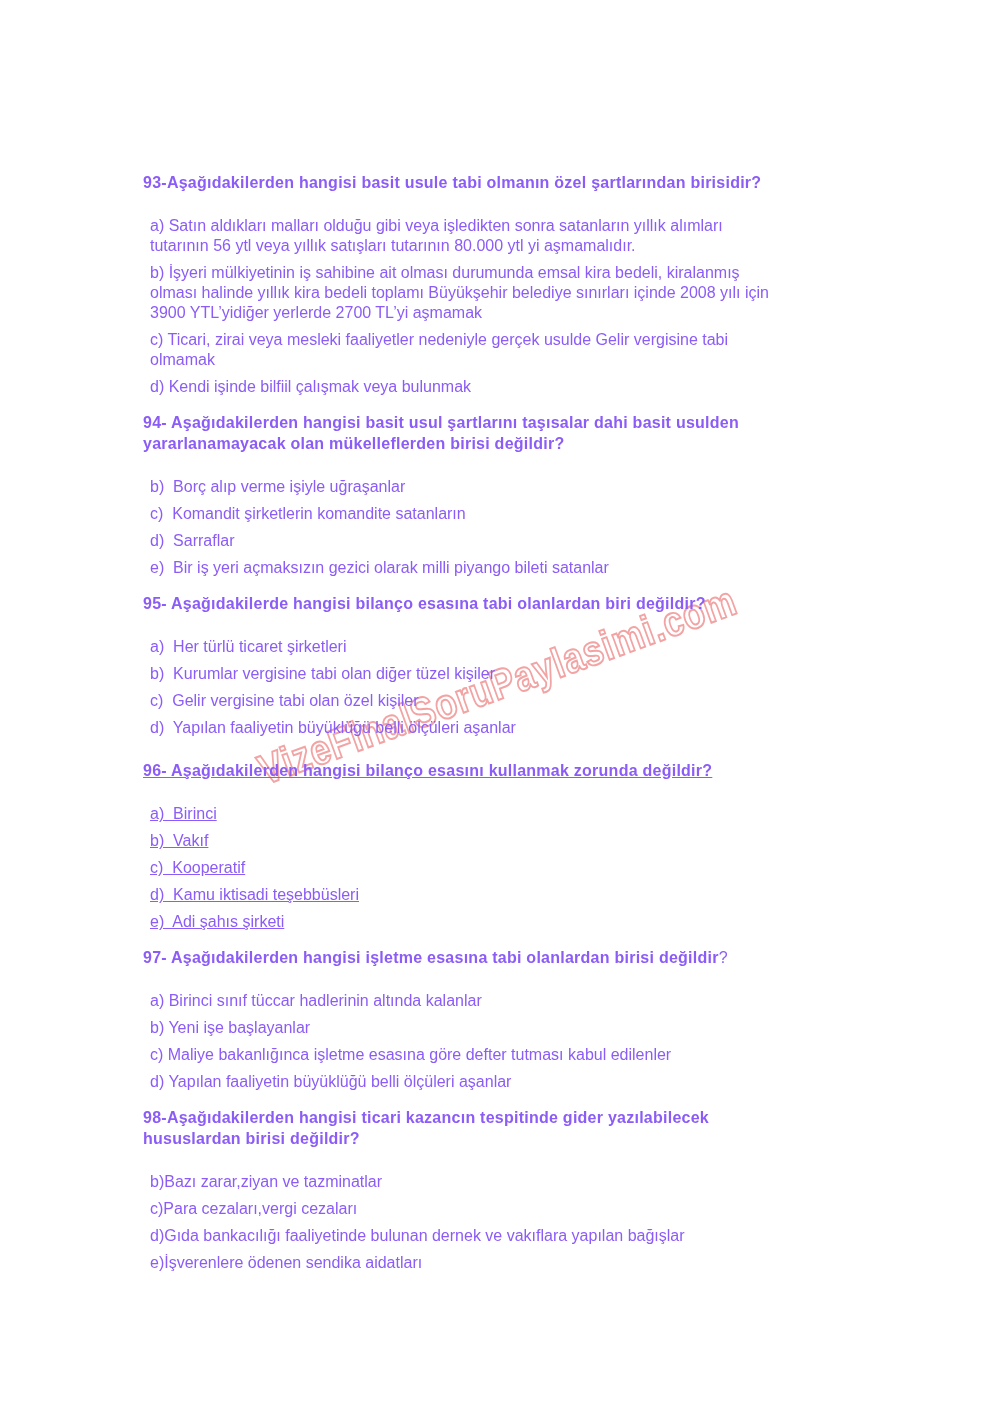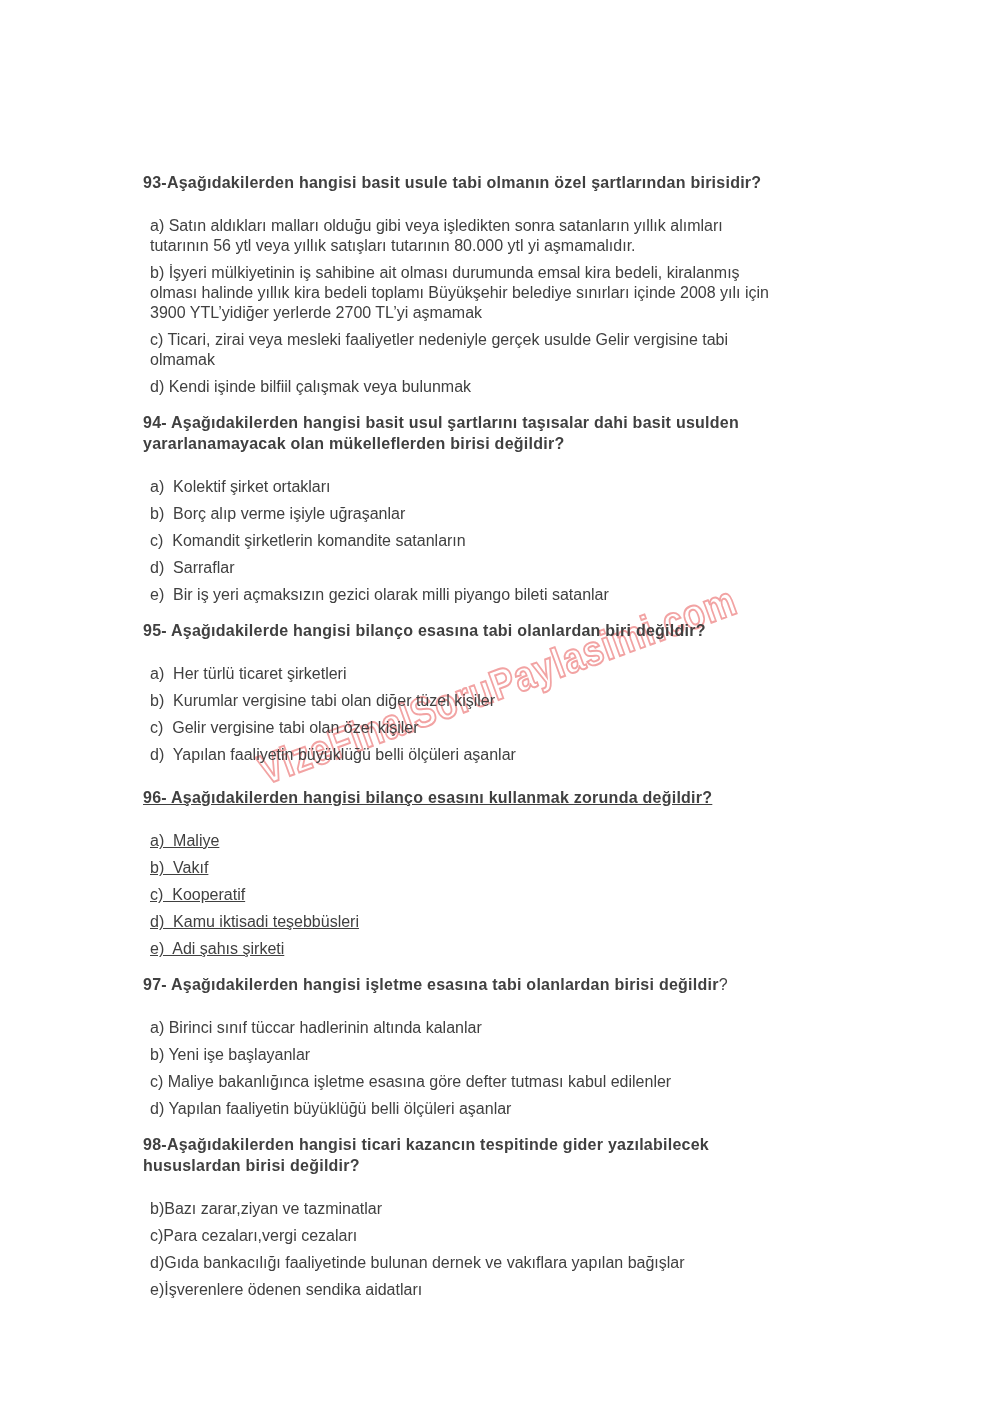--- a/index.html
+++ b/index.html
@@ -30,21 +30,21 @@
     stroke: #f2a3a3;
     stroke-width: 2px;
     letter-spacing: 1px;
   }
   .content {
     position: absolute;
     left: 143px;
     top: 172px;
     width: 780px;
     z-index: 1;
-    color: #404040;
+    color: #8b5cf6;
     font-size: 16px;
     line-height: 21px;
   }
   .question {
     margin: 0 0 15px 0;
   }
   .question.extra-gap {
     margin-top: 22px;
     text-decoration: underline;
   }
@@ -88,40 +88,39 @@
 3900 YTL’yidiğer yerlerde 2700 TL’yi aşmamak</div>
           <div class="option">c) Ticari, zirai veya mesleki faaliyetler nedeniyle gerçek usulde Gelir vergisine tabi
 olmamak</div>
           <div class="option">d) Kendi işinde bilfiil çalışmak veya bulunmak</div>
         </div>
       </section>
       <section class="question">
         <h2 class="q-title"><span>94- Aşağıdakilerden hangisi basit usul şartlarını taşısalar dahi basit usulden
 yararlanamayacak olan mükelleflerden birisi değildir?</span><span class="q-title-tail"></span></h2>
         <div class="q-options">
-          <div class="option">a)  Kolektif şirket ortakları</div>
           <div class="option">b)  Borç alıp verme işiyle uğraşanlar</div>
           <div class="option">c)  Komandit şirketlerin komandite satanların</div>
           <div class="option">d)  Sarraflar</div>
           <div class="option">e)  Bir iş yeri açmaksızın gezici olarak milli piyango bileti satanlar</div>
         </div>
       </section>
       <section class="question">
         <h2 class="q-title"><span>95- Aşağıdakilerde hangisi bilanço esasına tabi olanlardan biri değildir?</span><span class="q-title-tail"></span></h2>
         <div class="q-options">
           <div class="option">a)  Her türlü ticaret şirketleri</div>
           <div class="option">b)  Kurumlar vergisine tabi olan diğer tüzel kişiler</div>
           <div class="option">c)  Gelir vergisine tabi olan özel kişiler</div>
           <div class="option">d)  Yapılan faaliyetin büyüklüğü belli ölçüleri aşanlar</div>
         </div>
       </section>
       <section class="question extra-gap">
         <h2 class="q-title"><span>96- Aşağıdakilerden hangisi bilanço esasını kullanmak zorunda değildir?</span><span class="q-title-tail"></span></h2>
         <div class="q-options">
-          <div class="option">a)  Maliye</div>
+          <div class="option">a)  Birinci</div>
           <div class="option">b)  Vakıf</div>
           <div class="option">c)  Kooperatif</div>
           <div class="option">d)  Kamu iktisadi teşebbüsleri</div>
           <div class="option">e)  Adi şahıs şirketi</div>
         </div>
       </section>
       <section class="question">
         <h2 class="q-title"><span>97- Aşağıdakilerden hangisi işletme esasına tabi olanlardan birisi değildir</span><span class="q-title-tail">?</span></h2>
         <div class="q-options">
           <div class="option">a) Birinci sınıf tüccar hadlerinin altında kalanlar</div>

